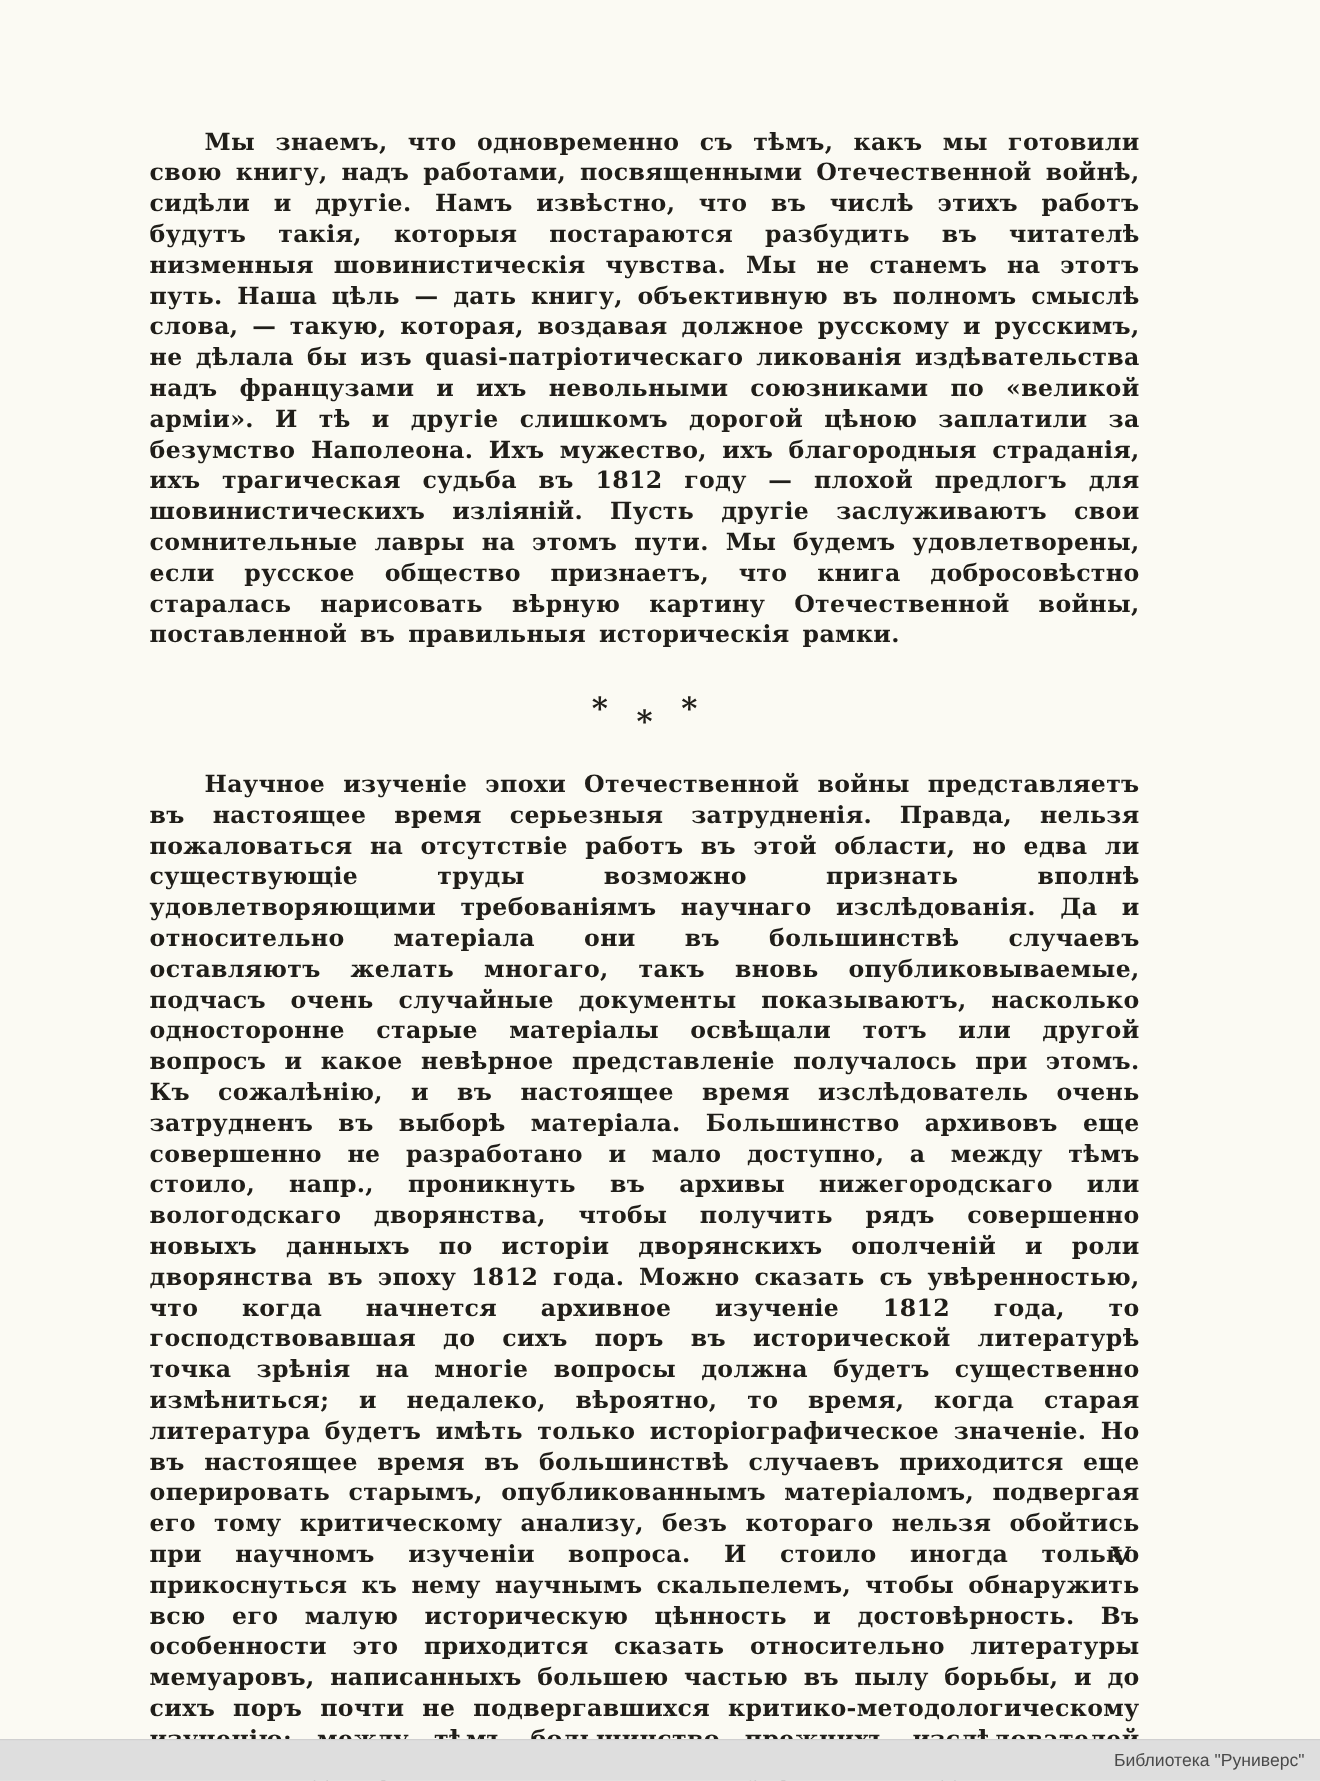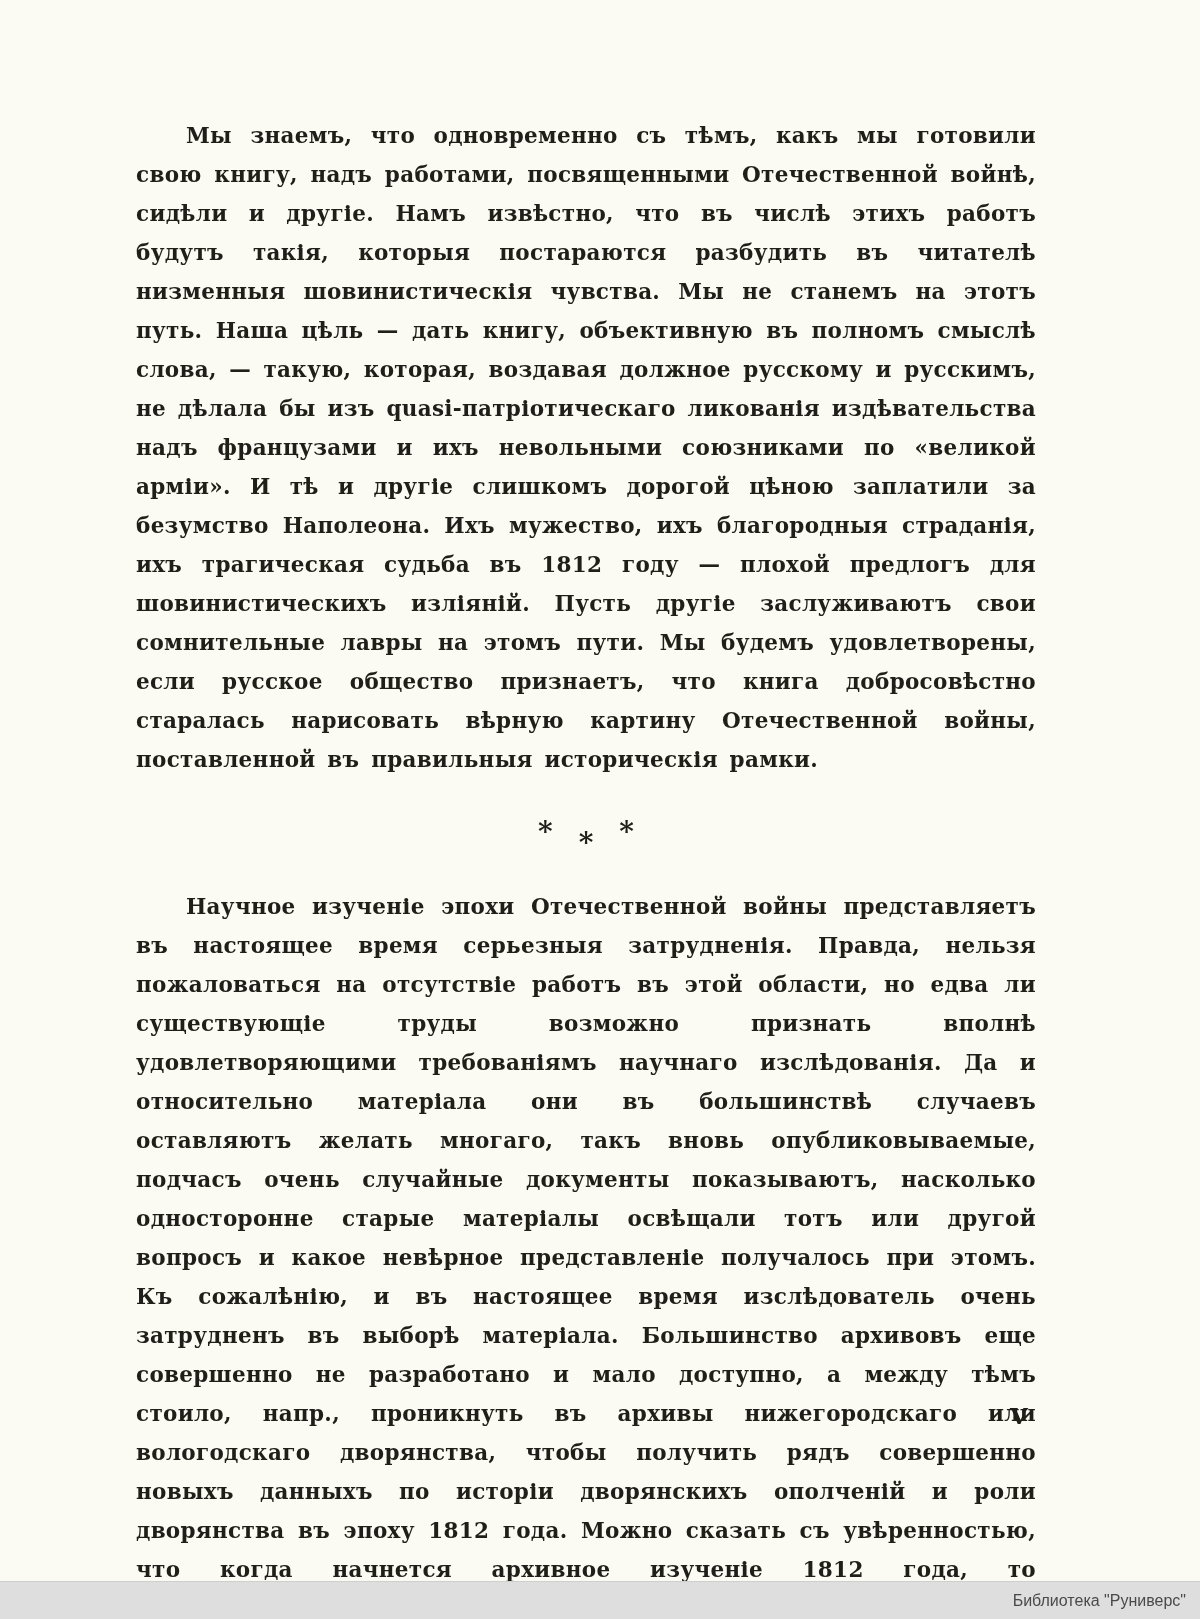--- a/index.html
+++ b/index.html
@@ -21,21 +21,21 @@
   .text-block {
     position: absolute;
     left: 136px;
     top: 116px;
     width: 900px;
     color: #201e19;
   }
   .body-paragraph {
     margin: 0;
     font-size: 21.5px;
-    line-height: 39px;
+    line-height: 28px;
     font-weight: 700;
     text-align: justify;
     text-indent: 50px;
     word-spacing: 4px;
     letter-spacing: 0.3px;
   }
   .separator {
     margin: 36px 0 26px 0;
     text-align: center;
     font-size: 28px;

